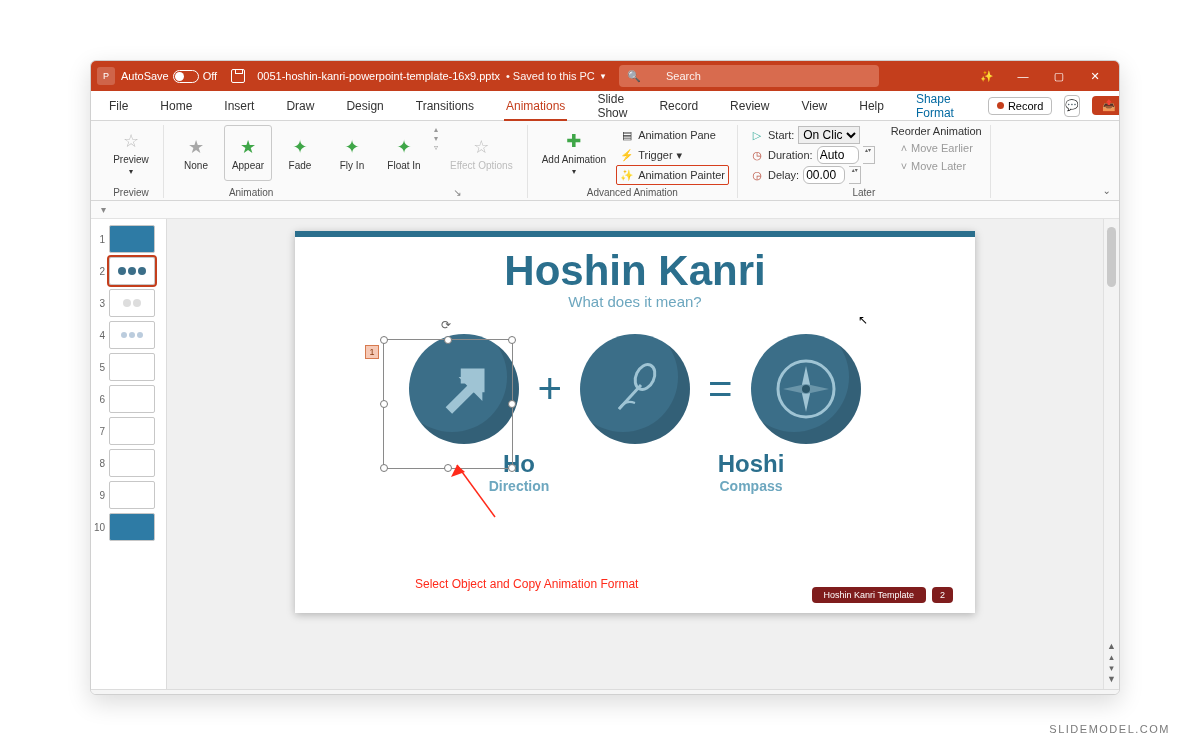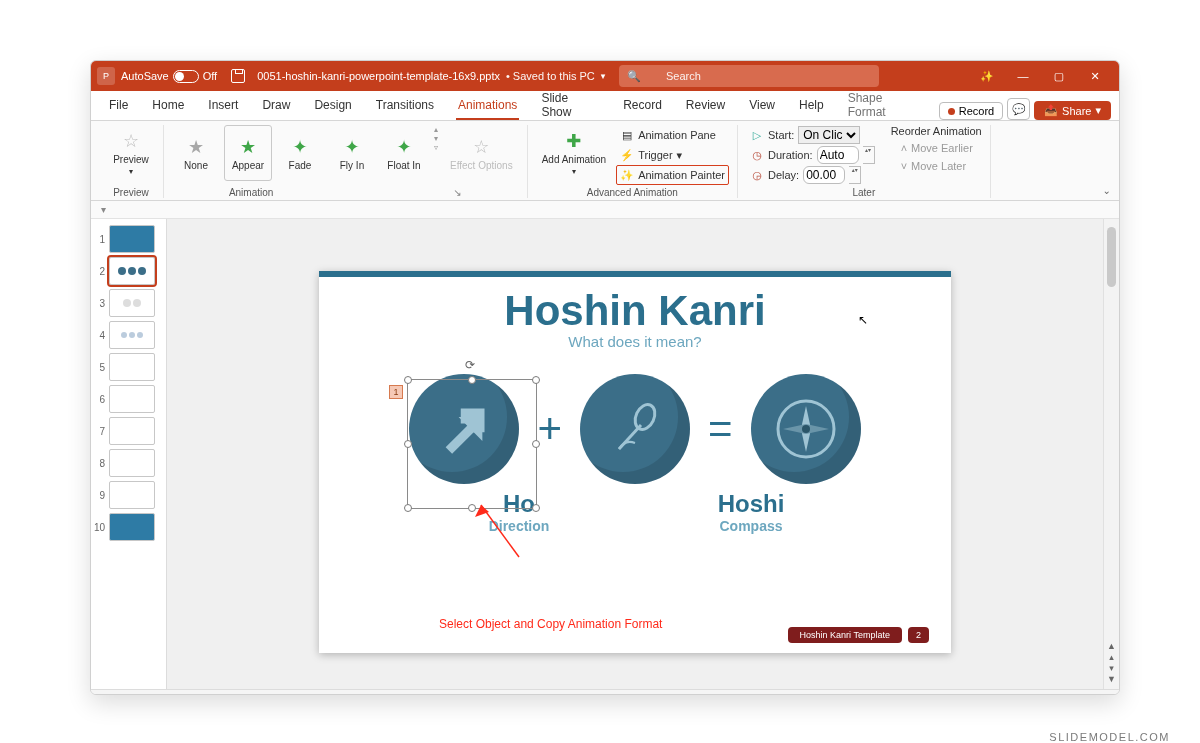--- a/index.html
+++ b/index.html
@@ -17,25 +17,25 @@
 .filename { margin-left: 4px; }
 .saved { margin-left: 6px; opacity: 0.95; }
 .chev { margin-left: 6px; font-size: 9px; }
 .searchbox { margin-left: 14px; height: 22px; width: 260px; background: #d86b4e; border-radius: 4px; display:flex; align-items:center; padding:0 8px; gap:6px; color:#fff;}
 .searchbox input { background: transparent; border: none; color: #fff; font-size: 11px; outline: none; flex:1;margin-left:19px;}
 .searchbox input::placeholder{color:#fff;opacity:0.9;}
 .tb-spacer { flex: 1; }
 .tb-btn { width: 36px; height: 30px; display:flex; align-items:center; justify-content:center; }
 
 
-.tabs { height: 30px; background: #fff; border-bottom: 1px solid #d6d6d6; display:flex; align-items:flex-end; padding: 0 8px; font-size: 12px; gap: 4px;}
+.tabs { height: 30px; background: #fff; border-bottom: 1px solid #d6d6d6; display:flex; align-items:center; padding: 0 8px; font-size: 12px; gap: 12px;}
 .tab { padding: 0 10px; height: 30px; display:flex; align-items:center; color:#333; cursor:pointer;}
 .tab.active { color:#c43e1c; position:relative;}
 .tab.active::after{content:"";position:absolute;left:8px;right:8px;bottom:0;height:2px;background:#c43e1c;}
-.tab.context { color:#737373;}
+.tab.context { color:#0369a1;}
 .tabs-spacer{flex:1;}
 .rec-btn{border:1px solid #bdbdbd;border-radius:4px;padding:2px 8px;display:flex;align-items:center;gap:4px;font-size:11px;}
 .rec-dot{width:7px;height:7px;border-radius:50%;background:#c43e1c;}
 .chip{border:1px solid #bdbdbd;border-radius:4px;width:24px;height:22px;display:flex;align-items:center;justify-content:center;font-size:11px;}
 .share-btn{background:#c43e1c;color:#fff;border-radius:4px;padding:3px 10px;font-size:11px;display:flex;align-items:center;gap:4px;}
 
 
 .ribbon { background:#fafafa; border-bottom:1px solid #d6d6d6; padding:4px 8px 2px; display:flex; font-size:10px; position:relative;}
 .group { display:flex; flex-direction:column; align-items:center; border-right:1px solid #e3e3e3; padding:0 8px;}
 .group:last-child{border-right:none;}
@@ -65,21 +65,21 @@
 .thumb-col{width:76px;background:#fff;border-right:1px solid #dcdcdc;overflow:hidden;padding:6px 2px;}
 .thumb-row{display:flex;align-items:center;gap:4px;margin-bottom:4px;}
 .thumb-num{width:12px;text-align:right;font-size:10px;color:#666;}
 .thumb{width:46px;height:28px;border:1px solid #c7c7c7;background:#fff;border-radius:2px;position:relative;overflow:hidden;}
 .thumb.sel{outline:2px solid #c43e1c;outline-offset:0;}
 .thumb.solid{background:#2e7ba5;}
 .thumb .mini{position:absolute;inset:3px;display:flex;gap:2px;align-items:center;justify-content:center;}
 .thumb .d{width:8px;height:8px;border-radius:50%;background:#3b6e88;}
 .canvas-wrap{flex:1;position:relative;display:flex;flex-direction:column;}
 .canvas-scroll{flex:1;display:flex;align-items:flex-start;justify-content:center;padding:12px;position:relative;}
-.slide{width:632px;height:382px;background:#fff;box-shadow:0 2px 8px rgba(0,0,0,0.25);position:relative;border-top:6px solid #2b6f8d;margin-top:40px;}
+.slide{width:680px;height:382px;background:#fff;box-shadow:0 2px 8px rgba(0,0,0,0.25);position:relative;border-top:6px solid #2b6f8d;}
 .slide-title{font-size:42px;font-weight:700;color:#2b6f8d;text-align:center;margin-top:10px;}
 .slide-sub{font-size:15px;color:#6da7bf;text-align:center;margin-top:-2px;}
 .circles{display:flex;align-items:center;justify-content:center;gap:18px;margin-top:24px;}
 .circle{width:110px;height:110px;border-radius:50%;background:#3b6e88;position:relative;box-shadow:inset -12px -12px 0 rgba(0,0,0,0.12);display:flex;align-items:center;justify-content:center;}
 .op{font-size:42px;color:#2b6f8d;font-weight:300;}
 .labels{display:flex;justify-content:center;gap:18px;margin-top:6px;}
 .labelgrp{width:110px;text-align:center;}
 .lbl-big{font-size:24px;font-weight:700;color:#2b6f8d;}
 .lbl-sm{font-size:14px;color:#6da7bf;font-weight:600;}
 .spacer-op{width:34px;}
@@ -93,21 +93,21 @@
 .pill.sm{padding:3px 8px;}
 .vscroll{width:16px;background:#f3f3f3;border-left:1px solid #e0e0e0;position:relative;}
 .vscroll .th{position:absolute;left:3px;right:3px;top:8px;height:60px;background:#c9c9c9;border-radius:5px;}
 .vscroll .nav{position:absolute;left:0;right:0;bottom:4px;font-size:9px;color:#666;text-align:center;line-height:11px;}
 .notes{height:28px;border-top:1px solid #dcdcdc;background:#fff;padding:5px 18px;color:#8b8b8b;font-size:12px;}
 
 
 .status{height:24px;border-top:1px solid #dcdcdc;background:#f5f5f5;display:flex;align-items:center;font-size:10.5px;color:#444;padding:0 8px;gap:14px;}
 .status .sp{flex:1;}
 
-.watermark{position:absolute;right:30px;bottom:0;font-size:11px;letter-spacing:1.5px;color:#7a7a7a;}
+.watermark{position:absolute;right:30px;bottom:8px;font-size:11px;letter-spacing:1.5px;color:#7a7a7a;}
 .cursor{position:absolute;font-size:12px;}
 </style>
 </head>
 <body>
 
 <div class="card">
 
   <div class="titlebar">
     <div class="tb-icon">P</div>
     <div class="autosave">

